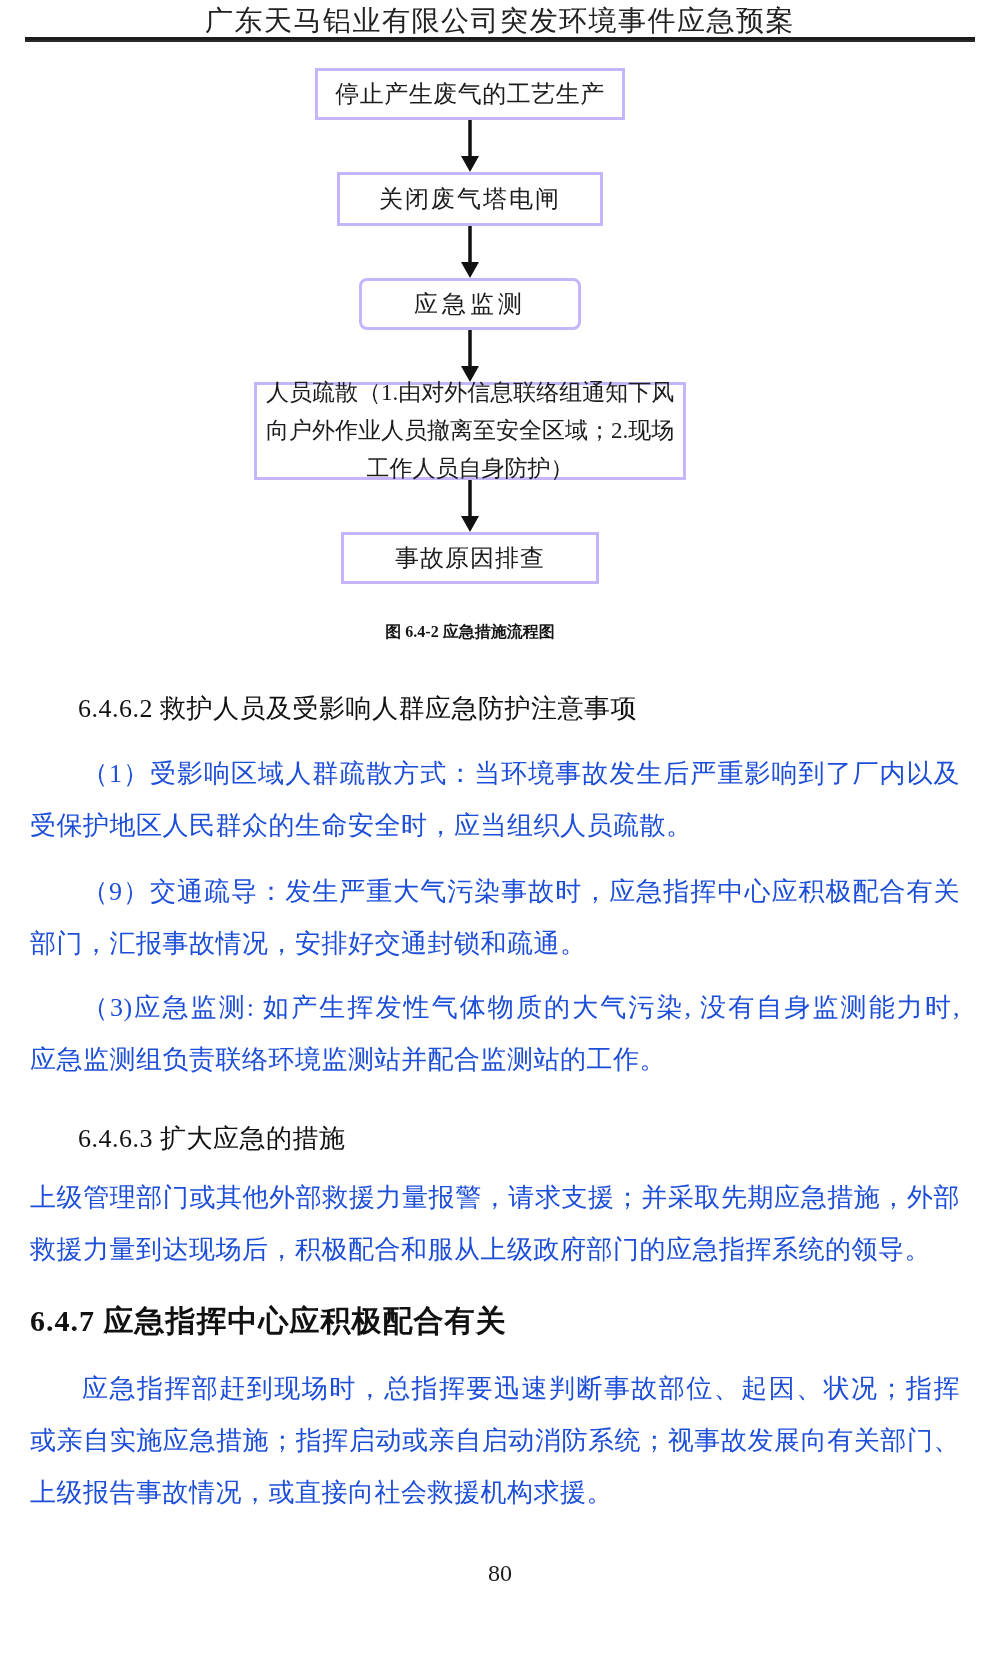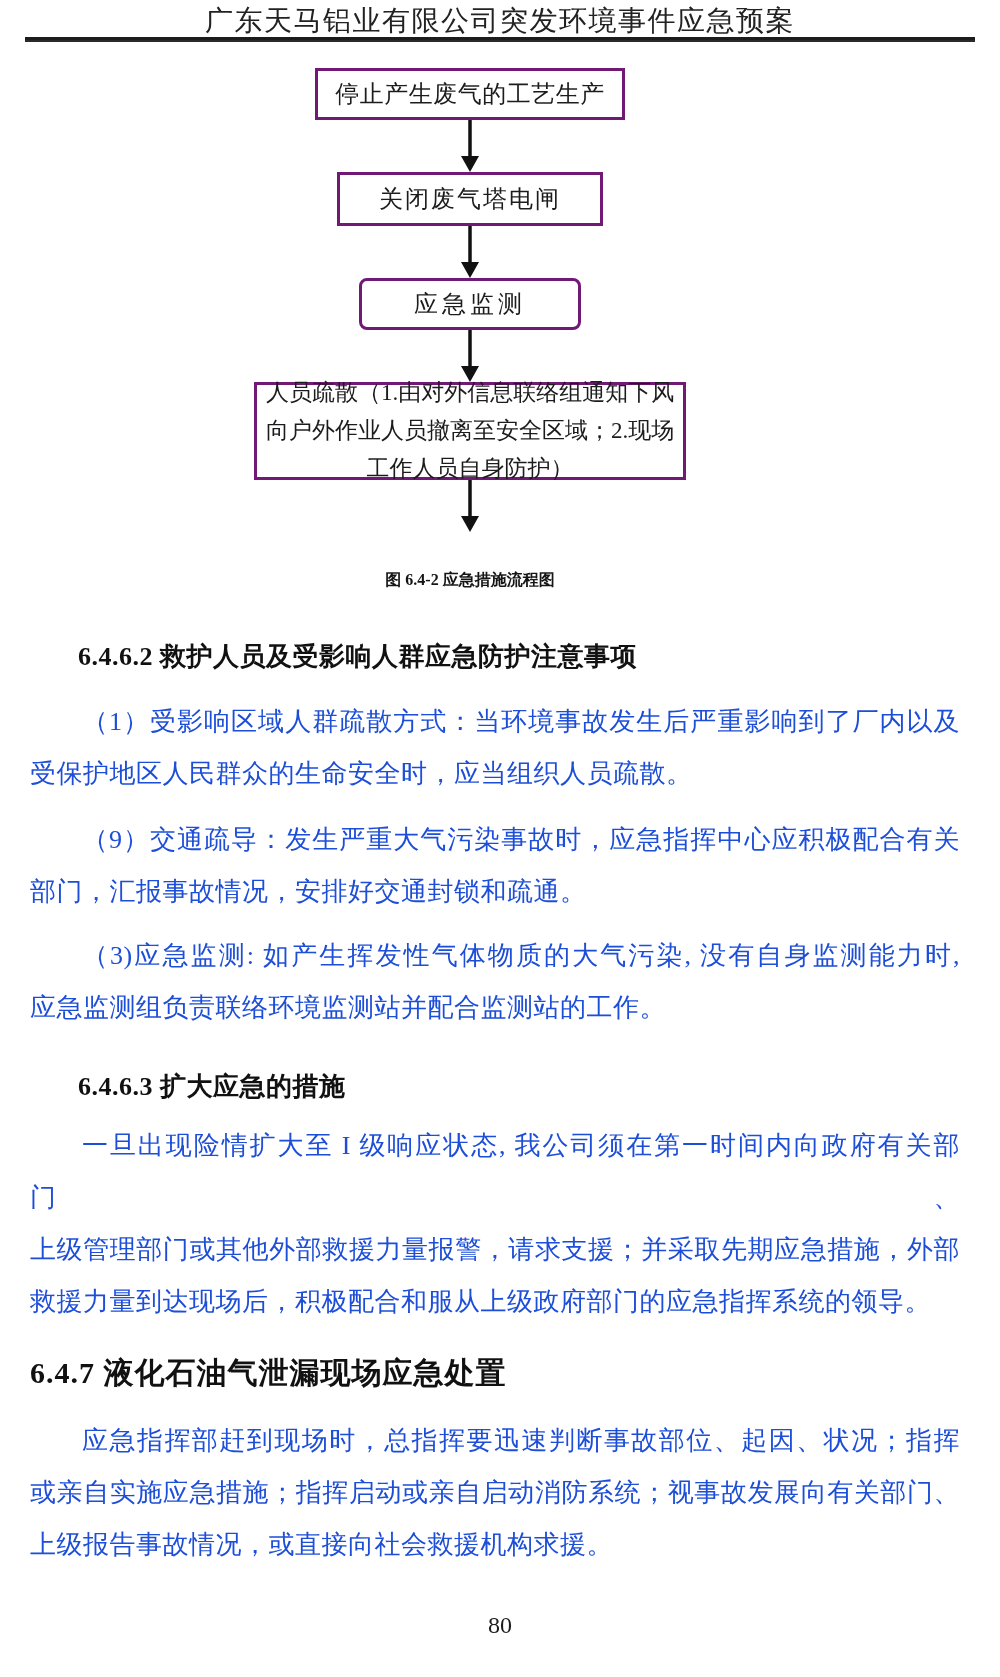--- a/index.html
+++ b/index.html
@@ -33,21 +33,21 @@
 
   
   .flowchart {
     margin-top: 26px;
     padding-right: 60px;           
     display: flex;
     flex-direction: column;
     align-items: center;
   }
   .fc-box {
-    border: 3px solid #701a75;
+    border: 3px solid #c4b5fd;
     background: #fff;
     display: flex;
     flex-direction: column;
     justify-content: center;
     align-items: center;
     font-size: 24px;
     color: #1c1c1c;
     text-align: center;
   }
   .fc-box .fc-line { line-height: 30px; white-space: nowrap; }
@@ -67,21 +67,21 @@
     font-weight: bold;
     font-size: 16px;
     line-height: 32px;
     color: #151515;
   }
 
   
   .content { padding: 0 40px 0 30px; }
   .h-sub {
     font-size: 26px;
-    font-weight: bold;
+    font-weight: normal;
     line-height: 34px;
     padding-left: 48px;
     letter-spacing: 0.5px;
     color: #111;
   }
   .h-main {
     font-size: 30px;
     font-weight: bold;
     line-height: 38px;
     letter-spacing: 1px;
@@ -148,45 +148,47 @@
       </svg></div>
     <div class="fc-box fc-box-4">
       <div class="fc-line">人员疏散（1.由对外信息联络组通知下风</div>
       <div class="fc-line">向户外作业人员撤离至安全区域；2.现场</div>
       <div class="fc-line">工作人员自身防护）</div>
     </div>
     <div class="fc-arrow"><svg width="20" height="52" viewBox="0 0 20 52" xmlns="http://www.w3.org/2000/svg">
         <line x1="10" y1="0" x2="10" y2="38" stroke="#111" stroke-width="3.5"></line>
         <polygon points="1,36 19,36 10,52" fill="#111"></polygon>
       </svg></div>
+    <div class="fc-box fc-box-5">
+      <div class="fc-line">事故原因排查</div>
+    </div>
   </section>
 
 <div class="caption">图 6.4-2 应急措施流程图</div>
 
 <main class="content" id="content">
     <div class="h-sub">6.4.6.2 救护人员及受影响人群应急防护注意事项</div>
     <div class="para">
       <div class="line first fill">（1）受影响区域人群疏散方式：当环境事故发生后严重影响到了厂内以及</div>
       <div class="line">受保护地区人民群众的生命安全时，应当组织人员疏散。</div>
     </div>
     <div class="para">
       <div class="line first fill">（9）交通疏导：发生严重大气污染事故时，应急指挥中心应积极配合有关</div>
       <div class="line">部门，汇报事故情况，安排好交通封锁和疏通。</div>
     </div>
     <div class="para">
       <div class="line first fill">（3)应急监测: 如产生挥发性气体物质的大气污染, 没有自身监测能力时,</div>
       <div class="line">应急监测组负责联络环境监测站并配合监测站的工作。</div>
     </div>
     <div class="h-sub">6.4.6.3 扩大应急的措施</div>
     <div class="para">
-      <div class="line first fill">一旦出现险情扩大至 I 级响应状态, 我公司须在第一时间内向政府有关部门、</div>
       <div class="line fill">上级管理部门或其他外部救援力量报警，请求支援；并采取先期应急措施，外部</div>
       <div class="line">救援力量到达现场后，积极配合和服从上级政府部门的应急指挥系统的领导。</div>
     </div>
-    <div class="h-main">6.4.7 液化石油气泄漏现场应急处置</div>
+    <div class="h-main">6.4.7 应急指挥中心应积极配合有关</div>
     <div class="para">
       <div class="line first fill">应急指挥部赶到现场时，总指挥要迅速判断事故部位、起因、状况；指挥</div>
       <div class="line fill">或亲自实施应急措施；指挥启动或亲自启动消防系统；视事故发展向有关部门、</div>
       <div class="line">上级报告事故情况，或直接向社会救援机构求援。</div>
     </div>
   </main>
 
 <footer class="page-footer">
   <span>80</span>
 </footer>

